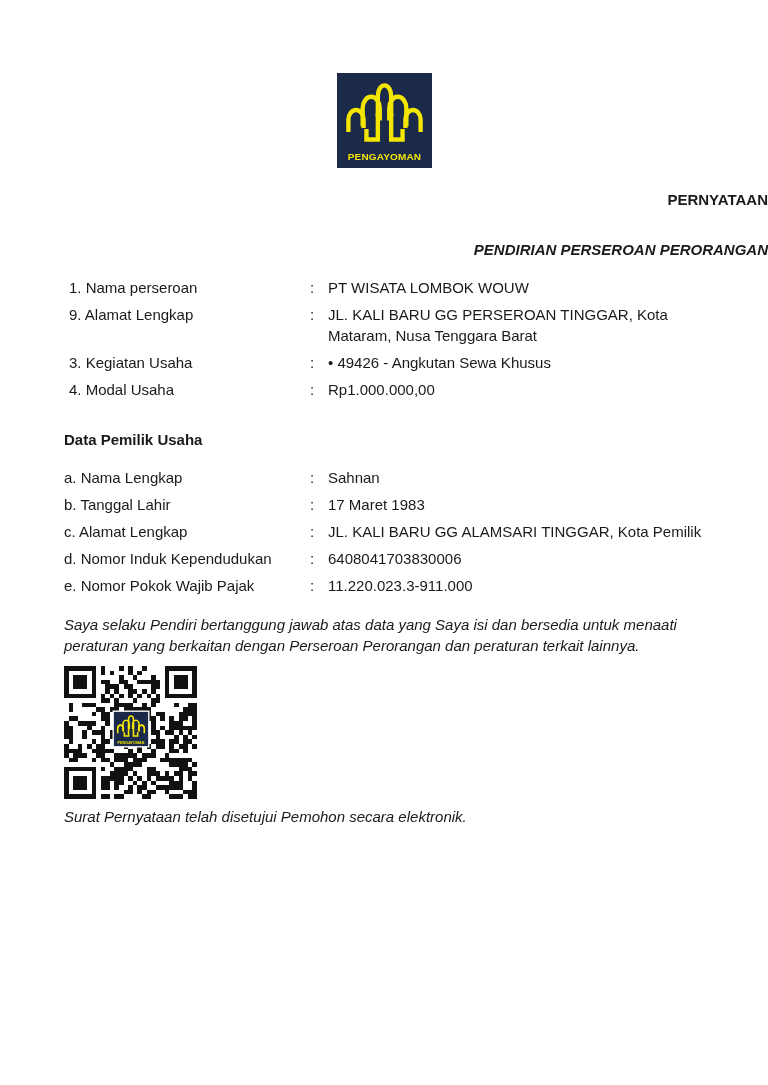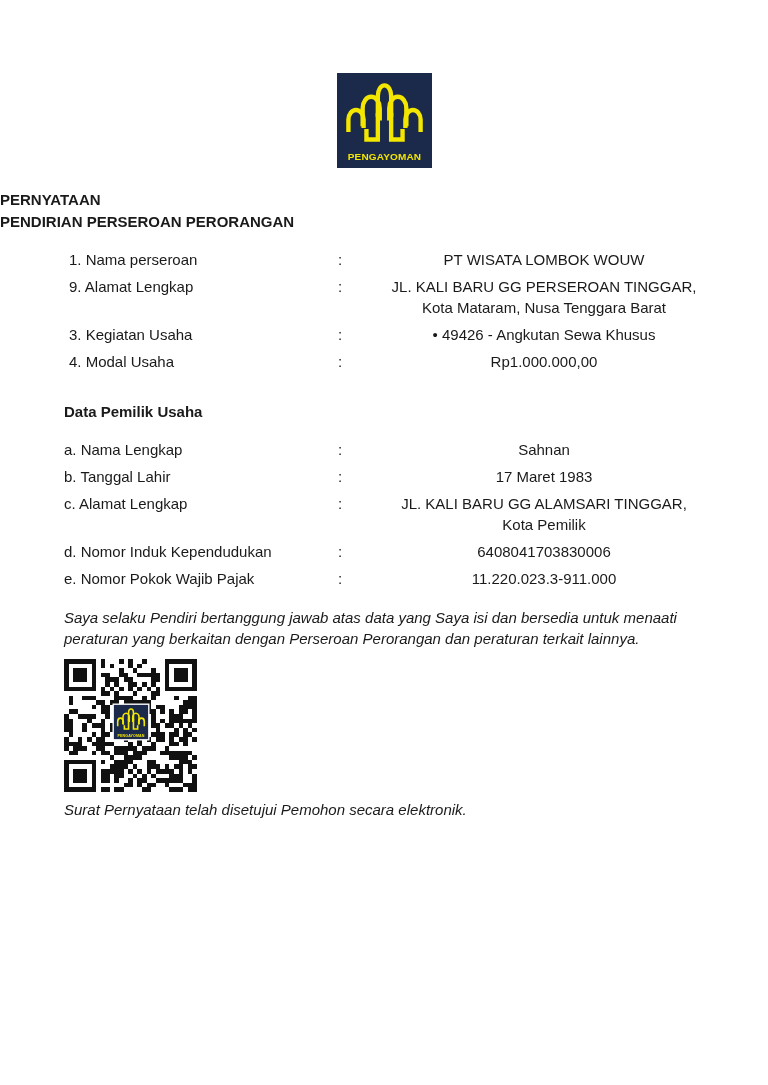--- a/index.html
+++ b/index.html
@@ -17,43 +17,42 @@
     font-size:15px;line-height:21px;
     color:var(--ink);
     overflow:hidden;
   }
   .logo-wrap{
     width:97px;height:95px;
     margin:73px auto 0 auto;
   }
   .logo-wrap svg{display:block;width:97px;height:95px;}
   .doc-title{
-    text-align:left;
+    text-align:right;
     font-weight:bold;
     margin-top:21px;
   }
-  .doc-title.second{margin-top:1px;}
+  .doc-title.second{margin-top:29px;font-style:italic;}
   .content{padding:0 64px;}
   .section-heading{
     font-weight:bold;
     margin-top:34px;
   }
   .section-heading.first{margin-top:34px;}
   .section-heading.second{margin-top:29px;}
   .rows{margin-top:17px;}
   .row{
     display:flex;
     align-items:flex-start;
     margin-bottom:6px;
-    gap:28px;
   }
   .row .lbl{width:246px;flex:0 0 246px;}
   .row.indent .lbl{padding-left:5px;}
   .row .sep{width:18px;flex:0 0 18px;}
-  .row .val{flex:1;text-align:center;}
+  .row .val{flex:1;}
   .declaration{
     font-style:italic;
     margin-top:18px;
   }
   .qr-block{
     position:relative;
     width:133px;height:133px;
     margin-top:10px;
   }
   .qr-block svg.qr{

